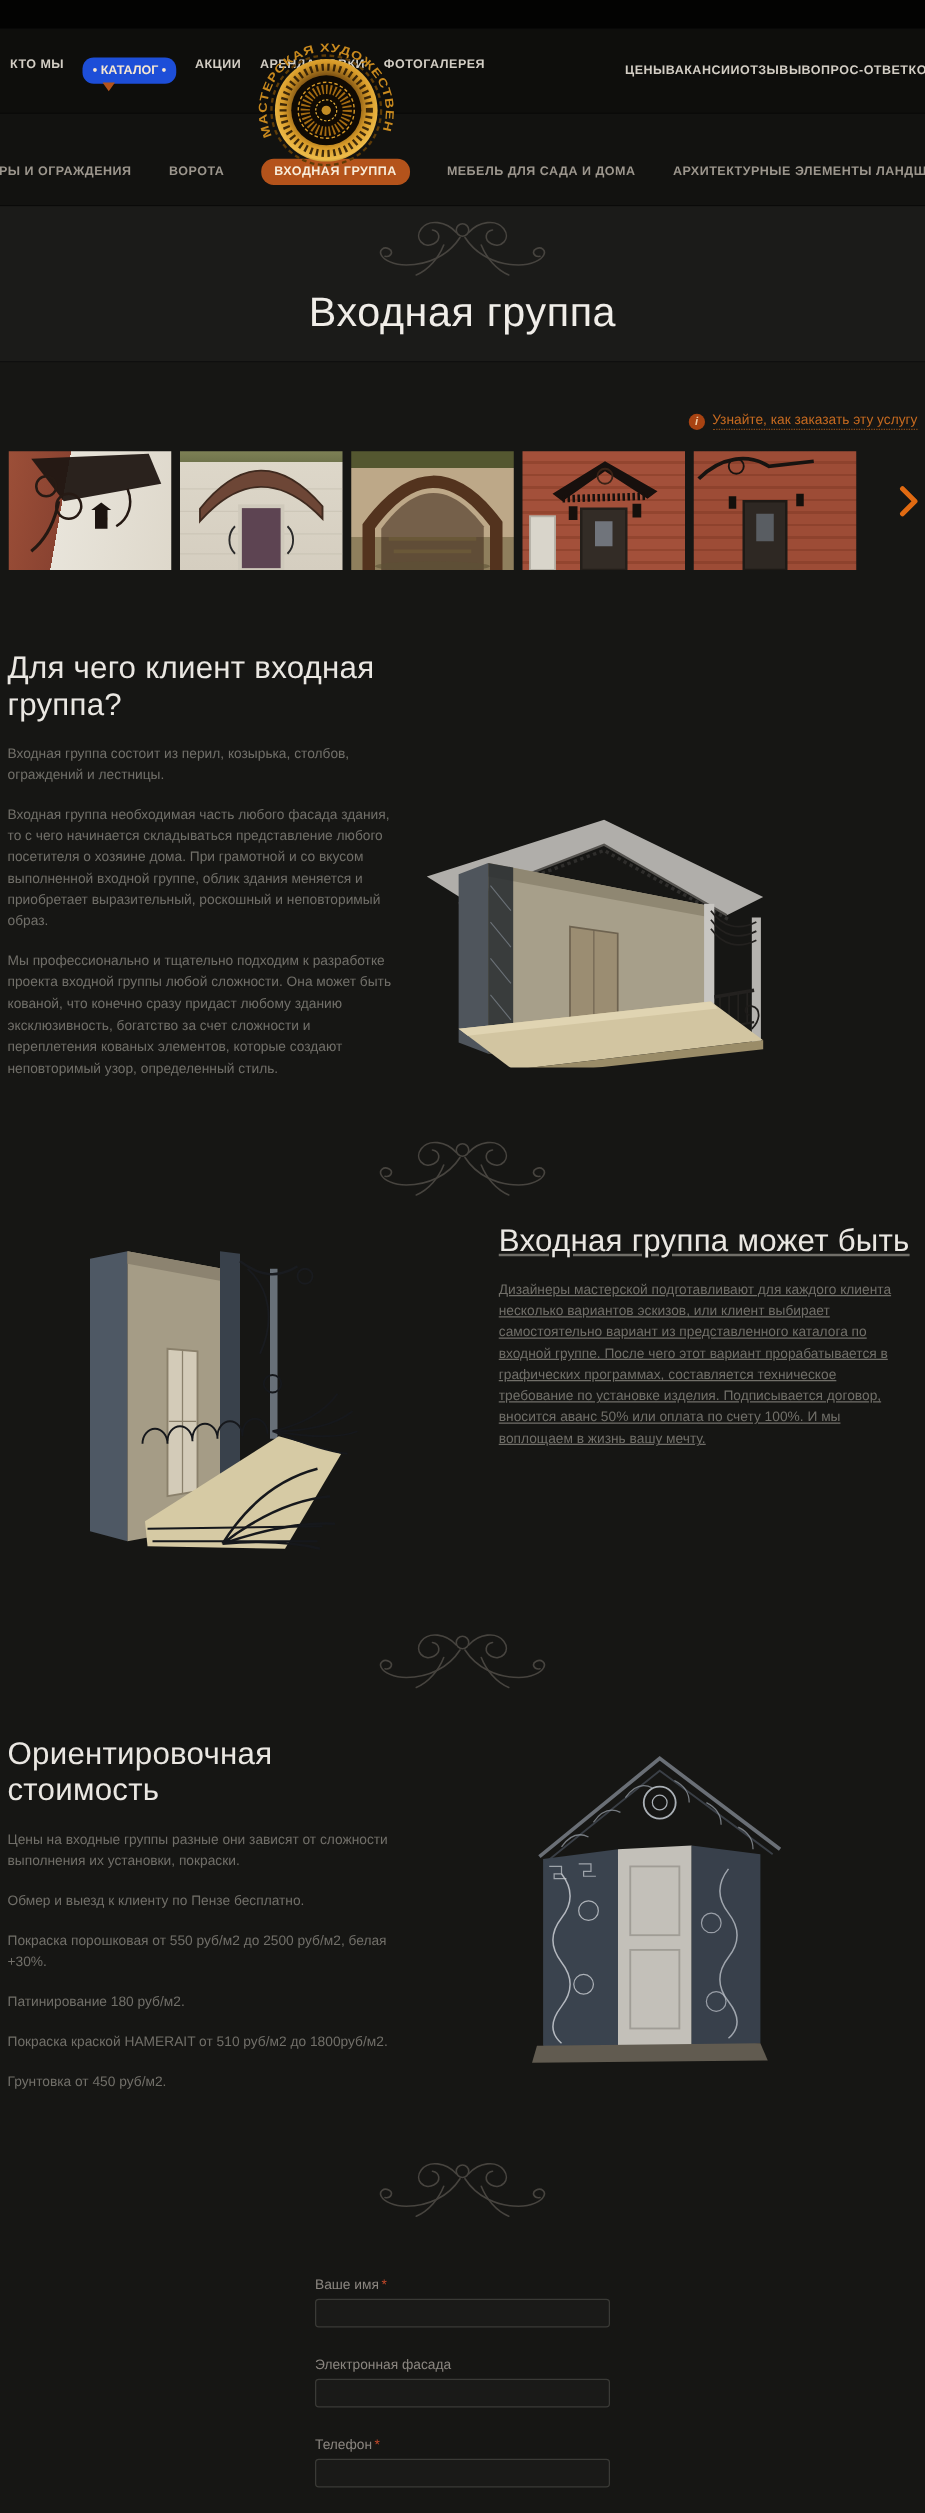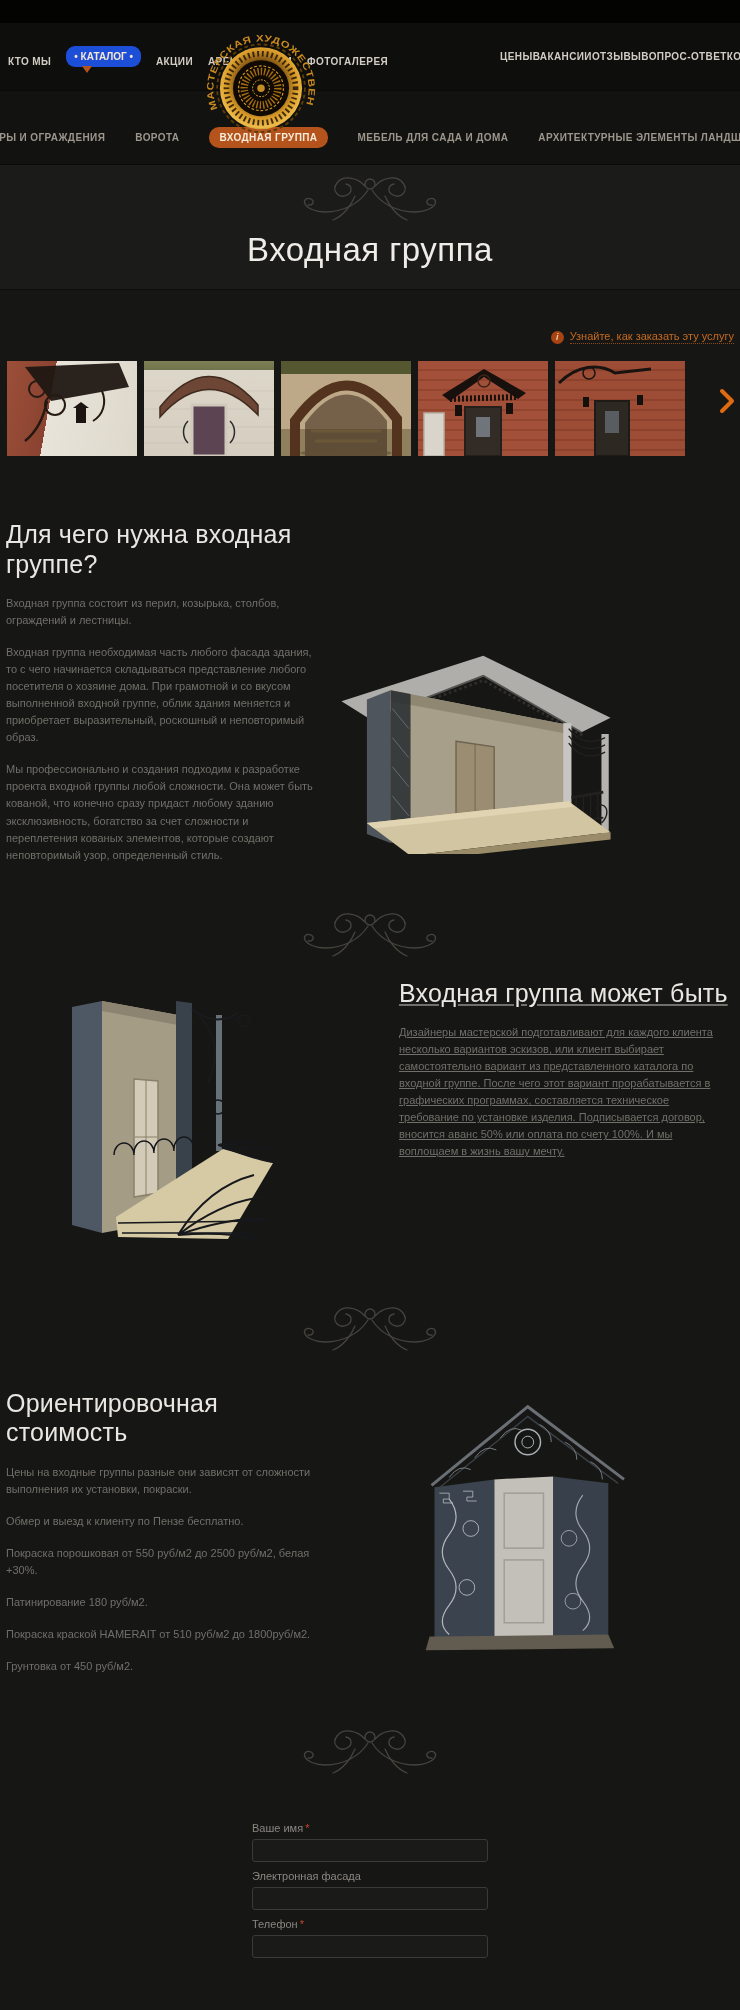--- a/index.html
+++ b/index.html
@@ -12,21 +12,21 @@
   }
   
   .topstrip{height:23px;background:#030302;}
   .navbar{
     position:relative;
     height:67px;
     background:#0e0e0c;
     border-bottom:1px solid #0a0a09;
     display:flex;align-items:center;
   }
-  .nav-left{display:flex;align-items:flex-end;gap:15px;padding-left:8px;flex:none;}
+  .nav-left{display:flex;align-items:flex-start;gap:15px;padding-left:8px;flex:none;}
   .nav-spacer{width:104px;flex:none;}
   .nav-right{flex:1;display:flex;align-items:center;justify-content:space-between;padding:0 44px 0 8px;}
   .nav-link{
     color:#d2cdc4;font-size:10px;font-weight:bold;letter-spacing:.4px;
     text-transform:uppercase;text-decoration:none;white-space:nowrap;cursor:pointer;
   }
   .nav-badge{
     position:relative;background:#1d4ed8;color:#f6e7d2;
     padding:5px 8px;border-radius:9px;font-size:10px;font-weight:bold;white-space:nowrap;cursor:pointer;
   }
@@ -98,21 +98,21 @@
   .imgC{margin:2px 0 0 60px;}
   .divider{padding:30px 0 18px;}
   .div2{padding:44px 0 34px;}
   .div3{padding:36px 0 12px;}
   .sec-types{min-height:280px;padding-top:2px;text-decoration:underline;}
   .sec-price{min-height:290px;padding-top:2px;}
   
   .order-form{padding:34px 0 14px;}
   .form-title{margin:0 0 18px;text-align:center;color:#efece7;font-size:24px;font-weight:400;}
   .form-body{width:236px;margin:0 auto;}
-  .field{margin-bottom:8px;}
+  .field{margin-bottom:24px;}
   .field label{display:block;font-size:11px;color:#8b8680;margin-bottom:5px;}
   .req{color:#c2492a;margin-left:2px;}
   .field input{
     width:100%;box-sizing:border-box;height:23px;
     background:#1a1a18;border:1px solid #3a3a36;border-radius:3px;
     color:#cfcac2;font-size:12px;padding:0 6px;outline:none;
   }
   svg text{font-family:"Liberation Sans",sans-serif;}
 </style>
 </head>
@@ -254,24 +254,24 @@
       </div>
       <div class="gallery-fade"></div>
       <svg class="gallery-arrow" viewBox="0 0 18 26">
         <polyline points="4,3 14,13 4,23" fill="none" stroke="#e06a12" stroke-width="4" stroke-linecap="round" stroke-linejoin="round"></polyline>
       </svg>
     </div>
   </div>
 
   <section class="section sec-why">
     <div class="sec-text">
-      <h2 class="sec-title">Для чего нужна входная группе?</h2>
+      <h2 class="sec-title">Для чего клиент входная группа?</h2>
       <p>Входная группа состоит из перил, козырька, столбов, ограждений и лестницы.</p>
       <p>Входная группа необходимая часть любого фасада здания, то с чего начинается складываться представление любого посетителя о хозяине дома. При грамотной и со вкусом выполненной входной группе, облик здания меняется и приобретает выразительный, роскошный и неповторимый образ.</p>
-      <p>Мы профессионально и создания подходим к разработке проекта входной группы любой сложности. Она может быть кованой, что конечно сразу придаст любому зданию эксклюзивность, богатство за счет сложности и переплетения кованых элементов, которые создают неповторимый узор, определенный стиль.</p>
+      <p>Мы профессионально и тщательно подходим к разработке проекта входной группы любой сложности. Она может быть кованой, что конечно сразу придаст любому зданию эксклюзивность, богатство за счет сложности и переплетения кованых элементов, которые создают неповторимый узор, определенный стиль.</p>
     </div>
     <div class="img-wrap imgA">
       <svg width="300" height="300" viewBox="0 0 300 330">
         <polygon points="2,162 158,112 298,180 266,196 158,134 34,182" fill="#b0aeaa"></polygon>
         <path d="M34,182 L158,134 L266,196" fill="none" stroke="#55534f" stroke-width="2"></path>
         <path d="M30,186 L158,139 L268,200" fill="none" stroke="#2e2d2b" stroke-width="3" stroke-dasharray="3 3"></path>
         <polygon points="30,160 56,150 56,318 30,308" fill="#4f555c"></polygon>
         <polygon points="56,150 252,188 252,302 56,318" fill="#a79f8a"></polygon>
         <polygon points="56,150 252,188 252,198 56,162" fill="#8f8772"></polygon>
         <polygon points="128,206 170,212 170,298 128,302" fill="#9b8d72" stroke="#6e6350" stroke-width="1.5"></polygon>

